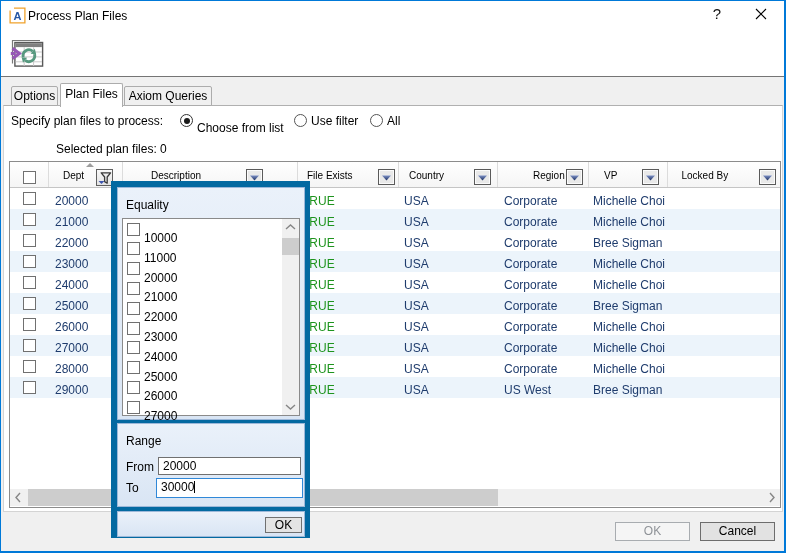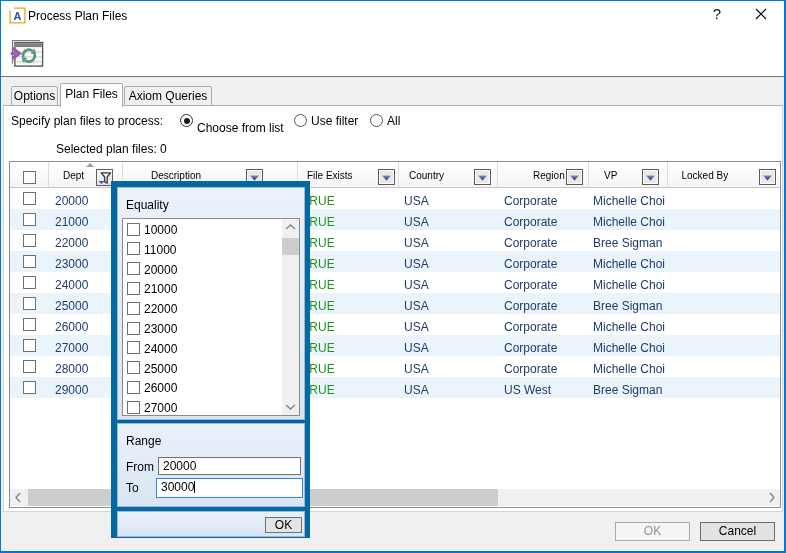--- a/index.html
+++ b/index.html
@@ -50,21 +50,21 @@
 #graybottom{left:1px;top:512px;width:784px;height:39px;background:#f0f0f0;}
 
 #popup{left:111px;top:181px;width:199px;height:357px;background:#0369a1;z-index:50;}
 .psec{position:absolute;left:6px;width:188px;border:1px solid #9db8d9;background:linear-gradient(#eaf1fa,#d9e5f4);box-sizing:border-box;}
 #psec1{top:5.5px;height:233px;}
 #psec2{top:242px;height:83.5px;}
 #psec3{top:330px;height:26px;}
 #plist{position:absolute;left:4px;top:30px;width:178px;height:198px;background:#fff;border:1px solid #8a8a8a;box-sizing:border-box;z-index:2;}
 .pitem{position:absolute;left:0;width:100%;height:20px;}
 .pitem .cb{left:3.5px;top:3.5px;width:13px;height:13px;}
-.pitem .lab{position:absolute;left:21px;top:4px;}
+.pitem .lab{position:absolute;left:21px;top:12px;}
 #vsb{position:absolute;right:0px;top:0px;width:17px;height:196px;background:#f0f0f0;}
 #vthumb{position:absolute;left:0;top:19px;width:17px;height:17px;background:#cdcdcd;}
 .inp{position:absolute;background:#fff;border:1px solid #707070;box-sizing:border-box;font-size:12px;padding:1px 0 0 4px;}
 #pok{position:absolute;left:147px;top:5px;width:37px;height:16px;border:1px solid #707070;background:#e4e4e4;text-align:center;line-height:14px;box-sizing:border-box;}
 svg{display:block;}
 </style>
 </head>
 <body>
 <div id="win">
   <div class="abs" id="bL"></div>

